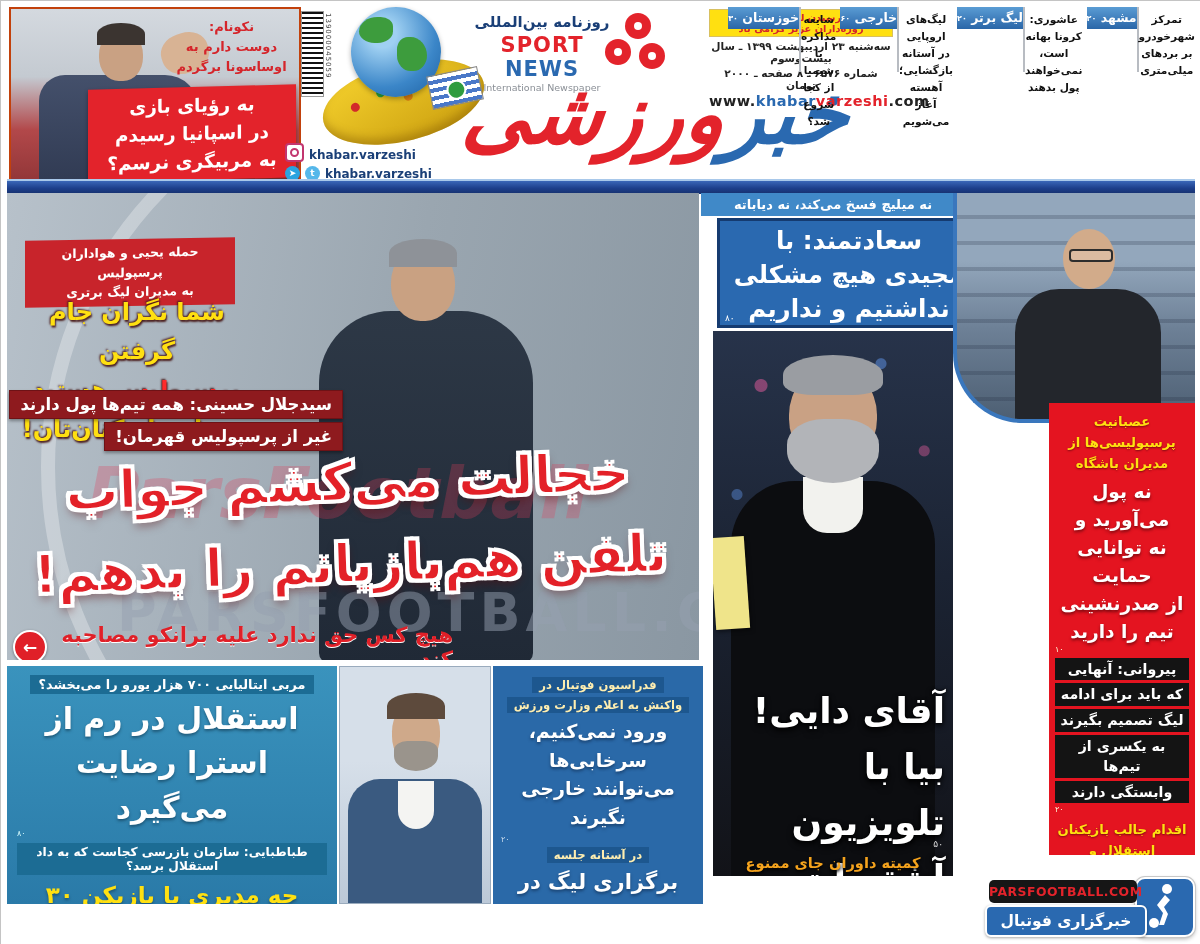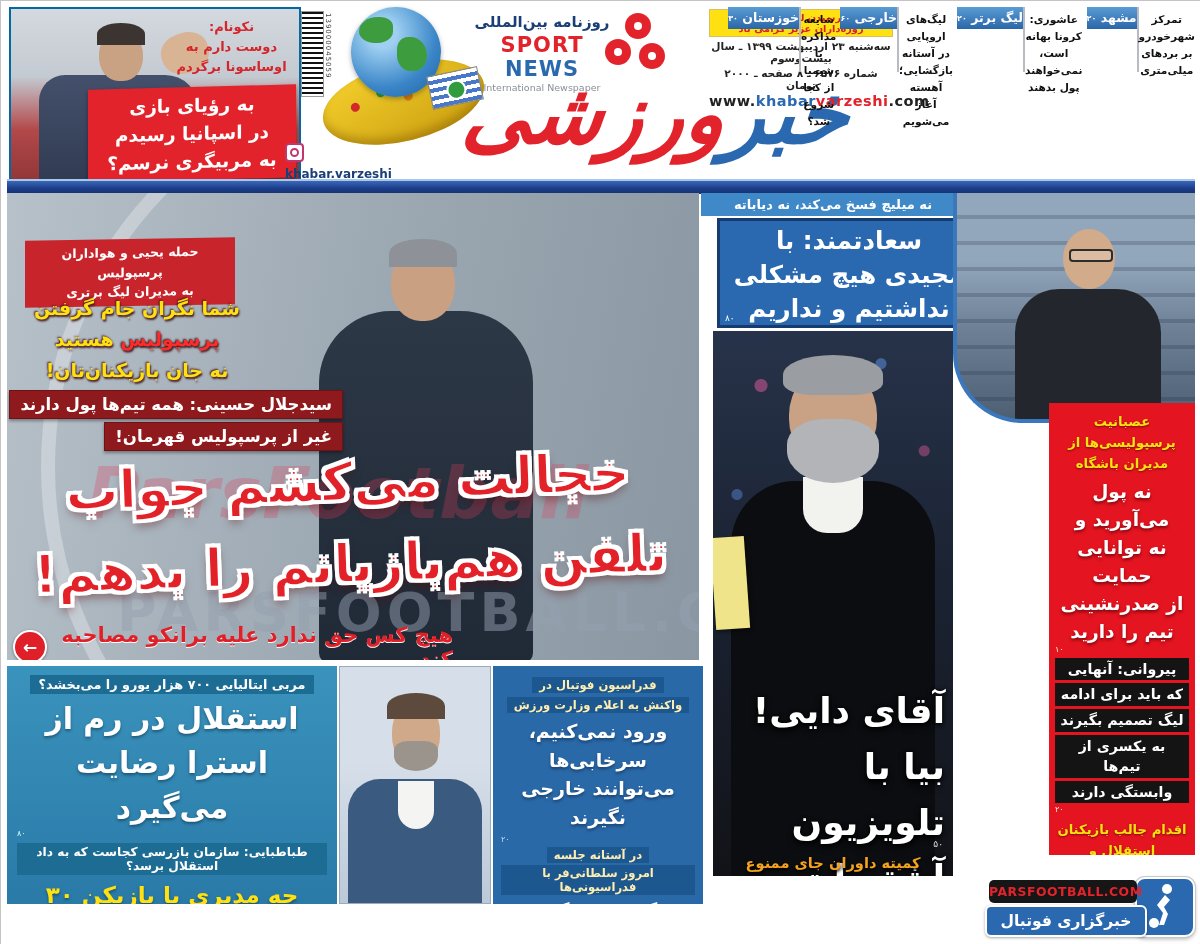--- a/index.html
+++ b/index.html
@@ -2,21 +2,21 @@
 <html lang="fa"><head>
 <meta charset="utf-8">
 <style>
   html,body{margin:0;padding:0;background:#e8e8e8;font-family:"DejaVu Sans",sans-serif;}
   .page{position:relative;width:1200px;height:944px;background:#fff;border:1px solid #c4c4c4;margin:0 auto;overflow:hidden;}
   .abs{position:absolute;}
   .rtl{direction:rtl;}
   .ltr{direction:ltr;}
 
   
-  .tlbox{left:8px;top:6px;width:288px;height:178px;border:2px solid #0369a1;background:#eef0f2;overflow:hidden;}
+  .tlbox{left:8px;top:6px;width:288px;height:178px;border:2px solid #c2410c;background:#eef0f2;overflow:hidden;}
   .tl-crowd{position:absolute;inset:0;background:linear-gradient(180deg,#d4d9df 0%,#c4cad1 38%,#b2484a 68%,#8e3436 100%);}
   .tl-fig-body{position:absolute;left:28px;bottom:0;width:160px;height:112px;background:linear-gradient(180deg,#44506b,#303a52);border-radius:26px 34px 0 0;}
   .tl-fig-head{position:absolute;left:88px;top:20px;width:44px;height:52px;background:#c9a183;border-radius:50% 50% 45% 45%;}
   .tl-fig-hair{position:absolute;left:86px;top:14px;width:48px;height:22px;background:#3b3430;border-radius:50% 50% 0 0;}
   .tl-fig-hands{position:absolute;left:150px;top:24px;width:48px;height:40px;background:#d8b394;border-radius:45%;transform:rotate(-18deg);}
   .tl-kicker{right:5px;top:8px;width:125px;color:#d5252b;font-weight:bold;font-size:13px;line-height:1.55;text-align:center;}
   .tl-banner{right:3px;bottom:7px;width:196px;background:#e3232b;color:#fff;font-weight:900;font-size:18.5px;line-height:1.5;text-align:center;padding:5px 6px;transform:skewY(-1.5deg);box-shadow:0 2px 4px rgba(0,0,0,.35);}
 
   
   .barcode{left:300px;top:10px;width:21px;height:84px;background:repeating-linear-gradient(180deg,#111 0 2px,#fff 2px 5px);border:1px solid #999;}
@@ -44,21 +44,21 @@
   .shdot{position:absolute;width:26px;height:26px;background:#e3232b;border-radius:50%;}
   .shdot::after{content:"";position:absolute;left:9px;top:9px;width:8px;height:8px;background:#fff;border-radius:50%;}
 
   
   .biglogo{left:420px;top:56px;width:470px;height:116px;text-align:center;font-weight:900;font-style:italic;font-size:84px;line-height:114px;letter-spacing:-3px;transform:skewX(-6deg);white-space:nowrap;}
   .logo-khabar{color:#2a69b0;}
   .logo-varzeshi{color:#e3232b;}
 
   
   .social{left:284px;top:142px;width:170px;font-size:12px;font-weight:bold;color:#1a3f77;}
-  .soc-row{display:flex;align-items:flex-start;gap:5px;margin-bottom:4px;flex-direction:column;}
+  .soc-row{display:flex;align-items:flex-end;gap:5px;margin-bottom:4px;}
   .ig-icon{width:15px;height:15px;border:2px solid #c2366f;border-radius:4px;position:relative;background:#fff;}
   .ig-icon::after{content:"";position:absolute;left:3px;top:3px;width:5px;height:5px;border:2px solid #c2366f;border-radius:50%;}
   .tg-icon{width:15px;height:15px;border-radius:50%;background:#2aa3e0;color:#fff;font-size:9px;line-height:15px;text-align:center;}
   .tw-icon{width:15px;height:15px;border-radius:50%;background:#55b7ea;color:#fff;font-size:9px;line-height:15px;text-align:center;}
 
   
   .dateblock{left:708px;top:8px;width:184px;text-align:center;}
   .blessing{background:#ffe011;color:#d5252b;font-size:9.8px;font-weight:bold;padding:2px 16px;border:1px solid #d8c060;}
   .dline{font-size:10.6px;color:#222;font-weight:bold;margin-top:3px;letter-spacing:0;}
   .site{font-size:14.5px;font-weight:900;margin-top:2px;letter-spacing:.5px;}
@@ -82,21 +82,21 @@
   
   .mainph{left:6px;top:192px;width:692px;height:467px;background:linear-gradient(100deg,#b7c1ca,#9aa6b0 55%,#8a97a2);overflow:hidden;}
   .arc{position:absolute;right:-150px;top:-130px;width:780px;height:780px;border:14px solid rgba(255,255,255,.3);border-radius:50%;}
   .mfig-body{position:absolute;left:312px;top:118px;width:214px;height:352px;background:linear-gradient(180deg,#2d3846,#202936);border-radius:72px 72px 10px 10px;}
   .mfig-head{position:absolute;left:384px;top:52px;width:64px;height:76px;background:#c9a182;border-radius:50% 50% 46% 46%;}
   .mfig-hair{position:absolute;left:382px;top:46px;width:68px;height:28px;background:#8e9298;border-radius:50% 50% 0 0;}
   .mfig-strap{position:absolute;left:346px;top:138px;width:28px;height:130px;background:#14171c;transform:rotate(10deg);border-radius:12px;}
   .wm1{position:absolute;left:80px;top:258px;font-size:72px;font-weight:900;font-style:italic;color:rgba(226,60,90,.28);white-space:nowrap;}
   .wm2{position:absolute;left:110px;top:388px;font-size:54px;font-weight:900;color:rgba(150,160,175,.5);letter-spacing:5px;white-space:nowrap;}
   .ms-kicker{position:absolute;left:18px;top:46px;width:198px;background:#c8242b;color:#fff;text-align:center;font-size:12.6px;font-weight:bold;line-height:1.55;padding:4px 6px;transform:skewY(-1deg);}
-  .ms-warn{position:absolute;left:8px;top:100px;width:244px;text-align:center;font-weight:900;font-size:19px;line-height:1.62;color:#ffe011;text-shadow:1px 2px 2px #4a1d1d,-1px -1px 2px #4a1d1d;}
+  .ms-warn{position:absolute;left:8px;top:100px;width:244px;text-align:center;font-weight:900;font-size:24px;line-height:1.62;color:#ffe011;text-shadow:1px 2px 2px #4a1d1d,-1px -1px 2px #4a1d1d;}
   .ms-warn .rd{color:#ff2a2a;}
   .ms-quote{position:absolute;left:2px;top:197px;width:334px;text-align:right;}
   .ms-quote div{margin-bottom:3px;border-radius:6px;}
   .ms-quote span{display:inline-block;background:#8e1a1e;color:#fff;font-weight:bold;font-size:16.5px;padding:4px 10px;border:1px solid #6e1216;box-shadow:0 2px 3px rgba(0,0,0,.35);}
   .ms-head{position:absolute;left:24px;top:248px;width:636px;text-align:center;transform:rotate(-2deg);font-weight:900;color:#e32128;font-size:53px;line-height:1.55;-webkit-text-stroke:2px #fff;text-shadow:3px 3px 0 #fff,-3px -3px 0 #fff,3px -3px 0 #fff,-3px 3px 0 #fff,0 6px 10px rgba(90,10,10,.5);}
   .ms-sub{position:absolute;left:6px;top:430px;width:440px;display:flex;align-items:center;gap:8px;}
   .ms-sub-text{color:#e02028;font-weight:900;font-size:21px;text-shadow:0 1px 0 #fff;}
   .arrow-ic{width:30px;height:30px;border-radius:50%;background:#e02028;border:2px solid #fff;color:#fff;display:flex;align-items:center;justify-content:center;font-size:17px;font-weight:bold;flex:0 0 auto;box-shadow:0 1px 3px rgba(0,0,0,.4);}
   .ms-note{position:absolute;left:12px;top:206px;font-size:9px;color:#55606a;}
 
@@ -388,21 +388,20 @@
       <span>فدراسیون فوتبال در</span><br>
       <span>واکنش به اعلام وزارت ورزش</span>
     </div>
     <div class="fb-h">
       <div>ورود نمی‌کنیم، سرخابی‌ها</div>
       <div>می‌توانند خارجی نگیرند</div>
     </div>
     <span class="fb-pg">۲٠</span>
     <div class="fb-k">
       <span>در آستانه جلسه</span><br>
-      <span>امروز سلطانی‌فر با فدراسیونی‌ها</span>
     </div>
     <div class="fb-h" style="font-size:21px;">
       <div>برگزاری لیگ در</div>
 
     </div>
 
   </div>
 
   <div class="abs pf">
     <div class="pf-icon">

